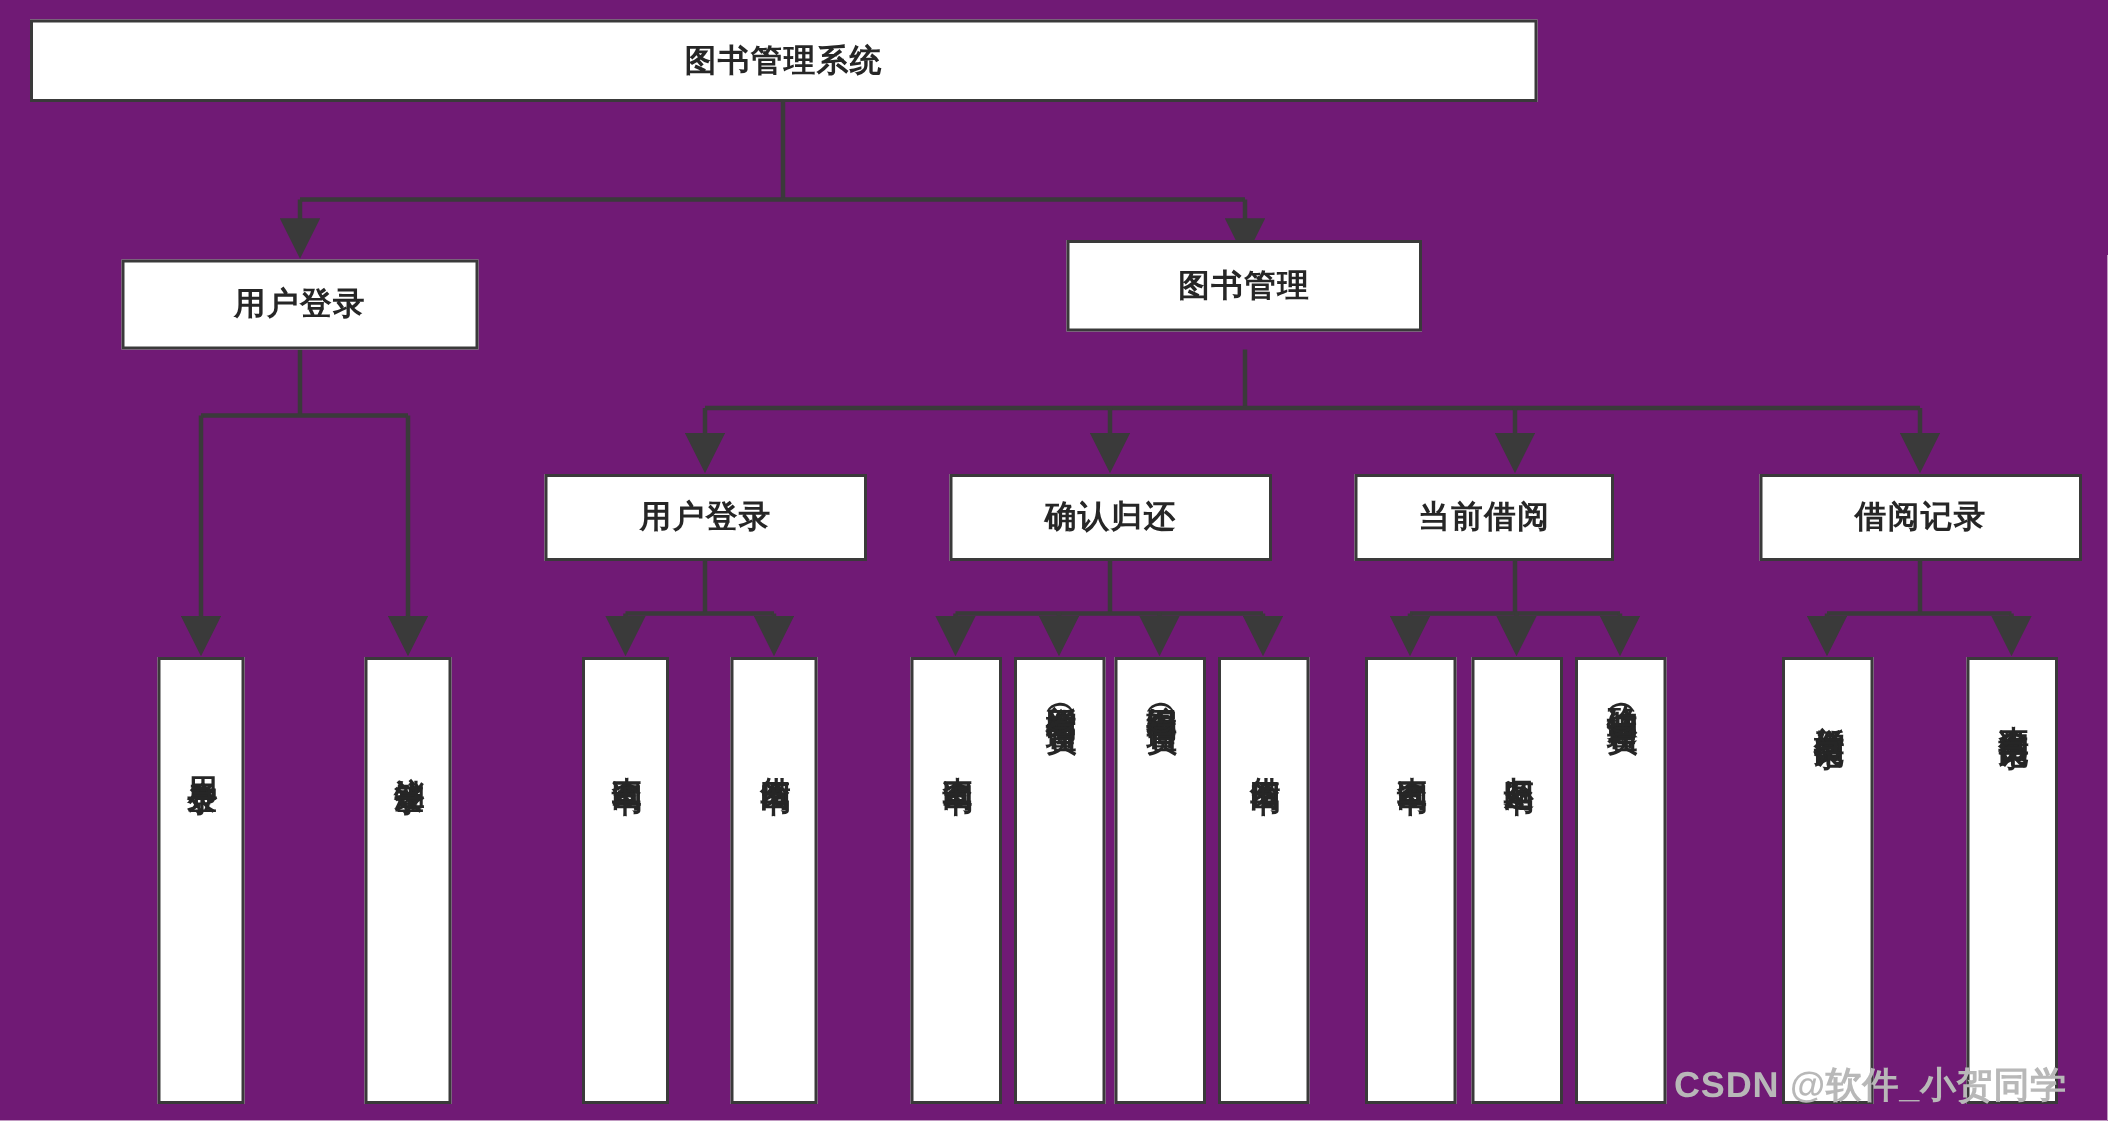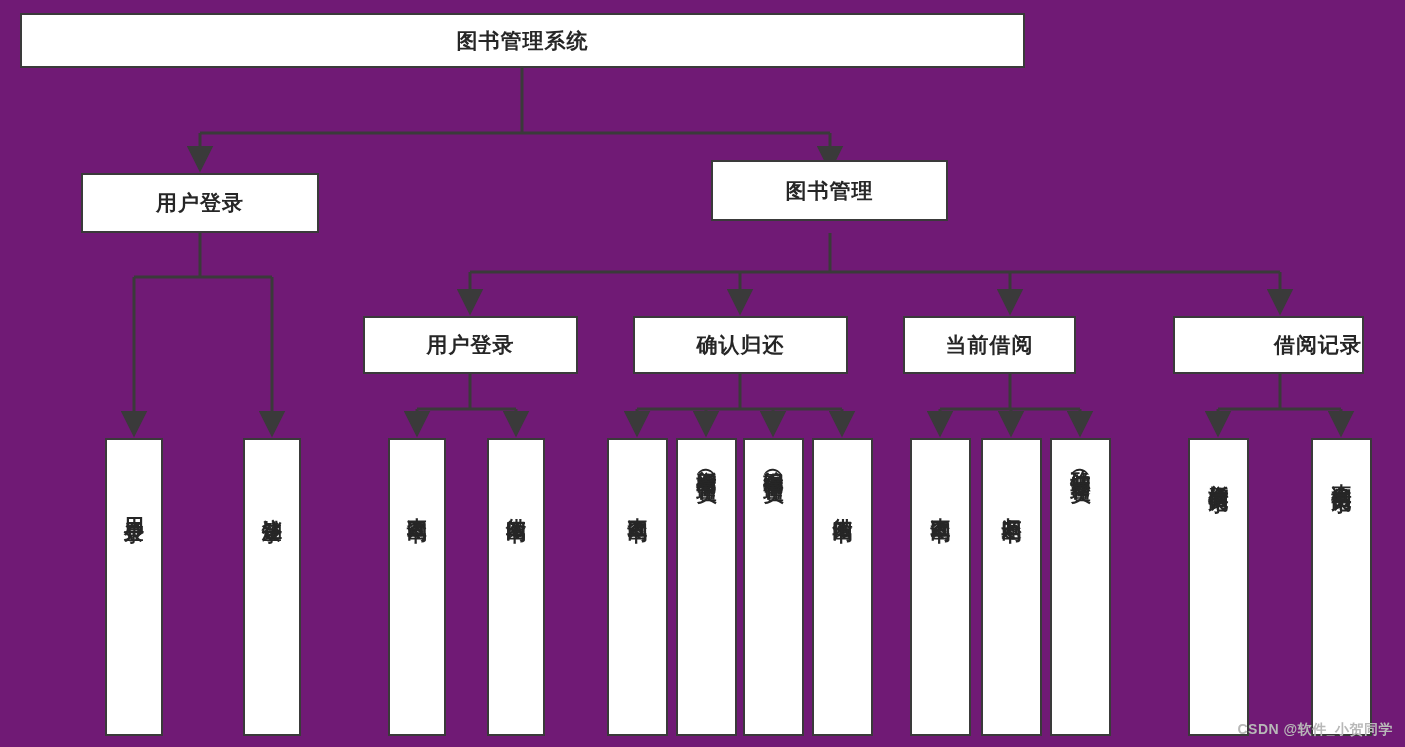--- a/index.html
+++ b/index.html
@@ -60,23 +60,23 @@
     margin-top: 56px;
   }
   .vert.near-top .vlabel {
     margin-top: 8px;
   }
   .vert.topish .vlabel {
     margin-top: 22px;
   }
   #watermark {
     position: absolute;
-    right: 12px;
+    right: 27px;
     bottom: 8px;
-    font-size: 14px;
+    font-size: 24px;
     color: #b8b8b8;
     letter-spacing: 0.5px;
     white-space: nowrap;
     pointer-events: none;
   }
 </style>
 </head>
 <body>
 
 <div id="canvas">
@@ -143,21 +143,21 @@
       </div>
       <div class="node horiz" style="left: 363px; top: 316px; width: 215px; height: 58px;">
         <span>用户登录</span>
       </div>
       <div class="node horiz" style="left: 633px; top: 316px; width: 215px; height: 58px;">
         <span>确认归还</span>
       </div>
       <div class="node horiz" style="left: 903px; top: 316px; width: 173px; height: 58px;">
         <span>当前借阅</span>
       </div>
-      <div class="node horiz" style="left: 1173px; top: 316px; width: 191px; height: 58px; justify-content: flex-end;">
+      <div class="node horiz" style="left: 1173px; top: 316px; width: 215px; height: 58px;">
         <span>借阅记录</span>
       </div>
       <div class="node vert mid" style="left: 105px; top: 438px; width: 58px; height: 298px;">
         <span class="vlabel">用户登录</span>
       </div>
       <div class="node vert mid" style="left: 243px; top: 438px; width: 58px; height: 298px;">
         <span class="vlabel">注销登录</span>
       </div>
       <div class="node vert mid" style="left: 388px; top: 438px; width: 58px; height: 298px;">
         <span class="vlabel">查询图书</span>

